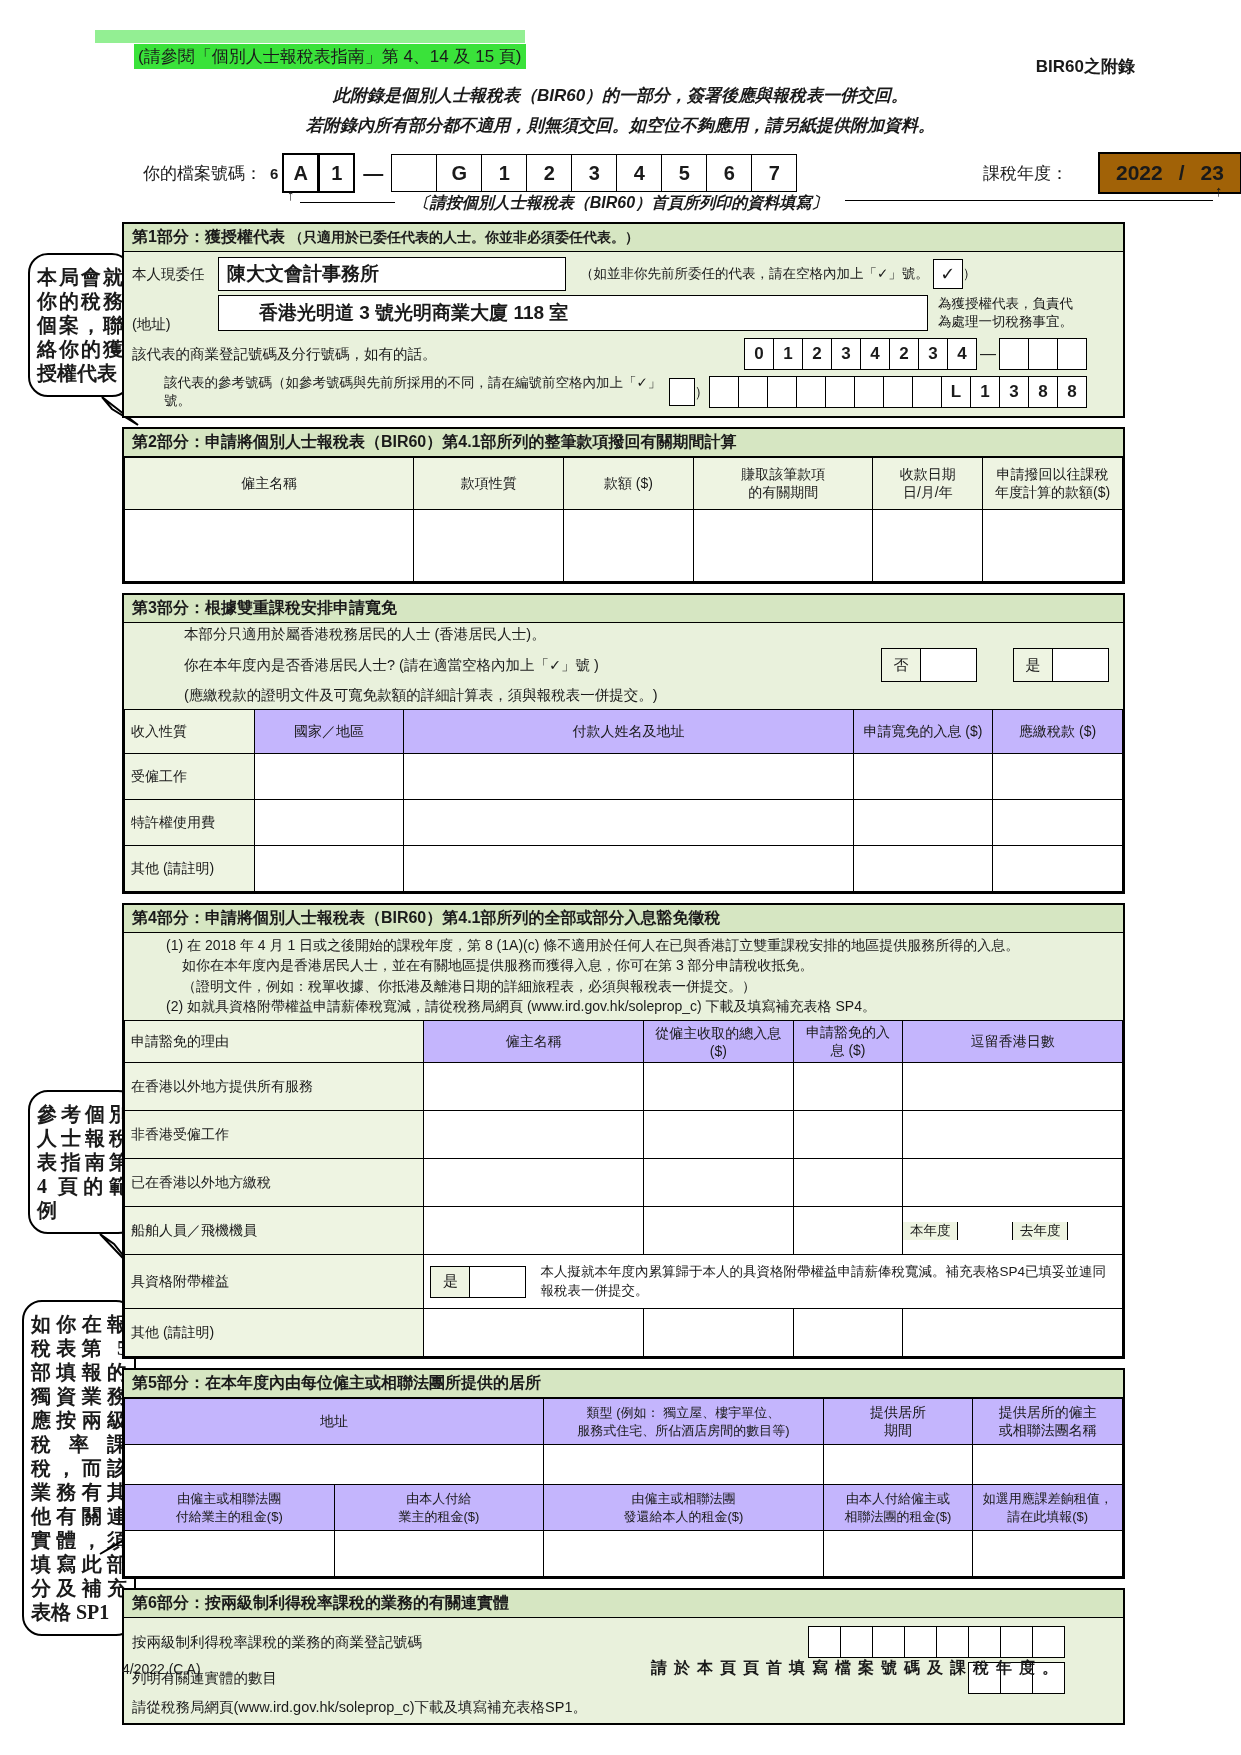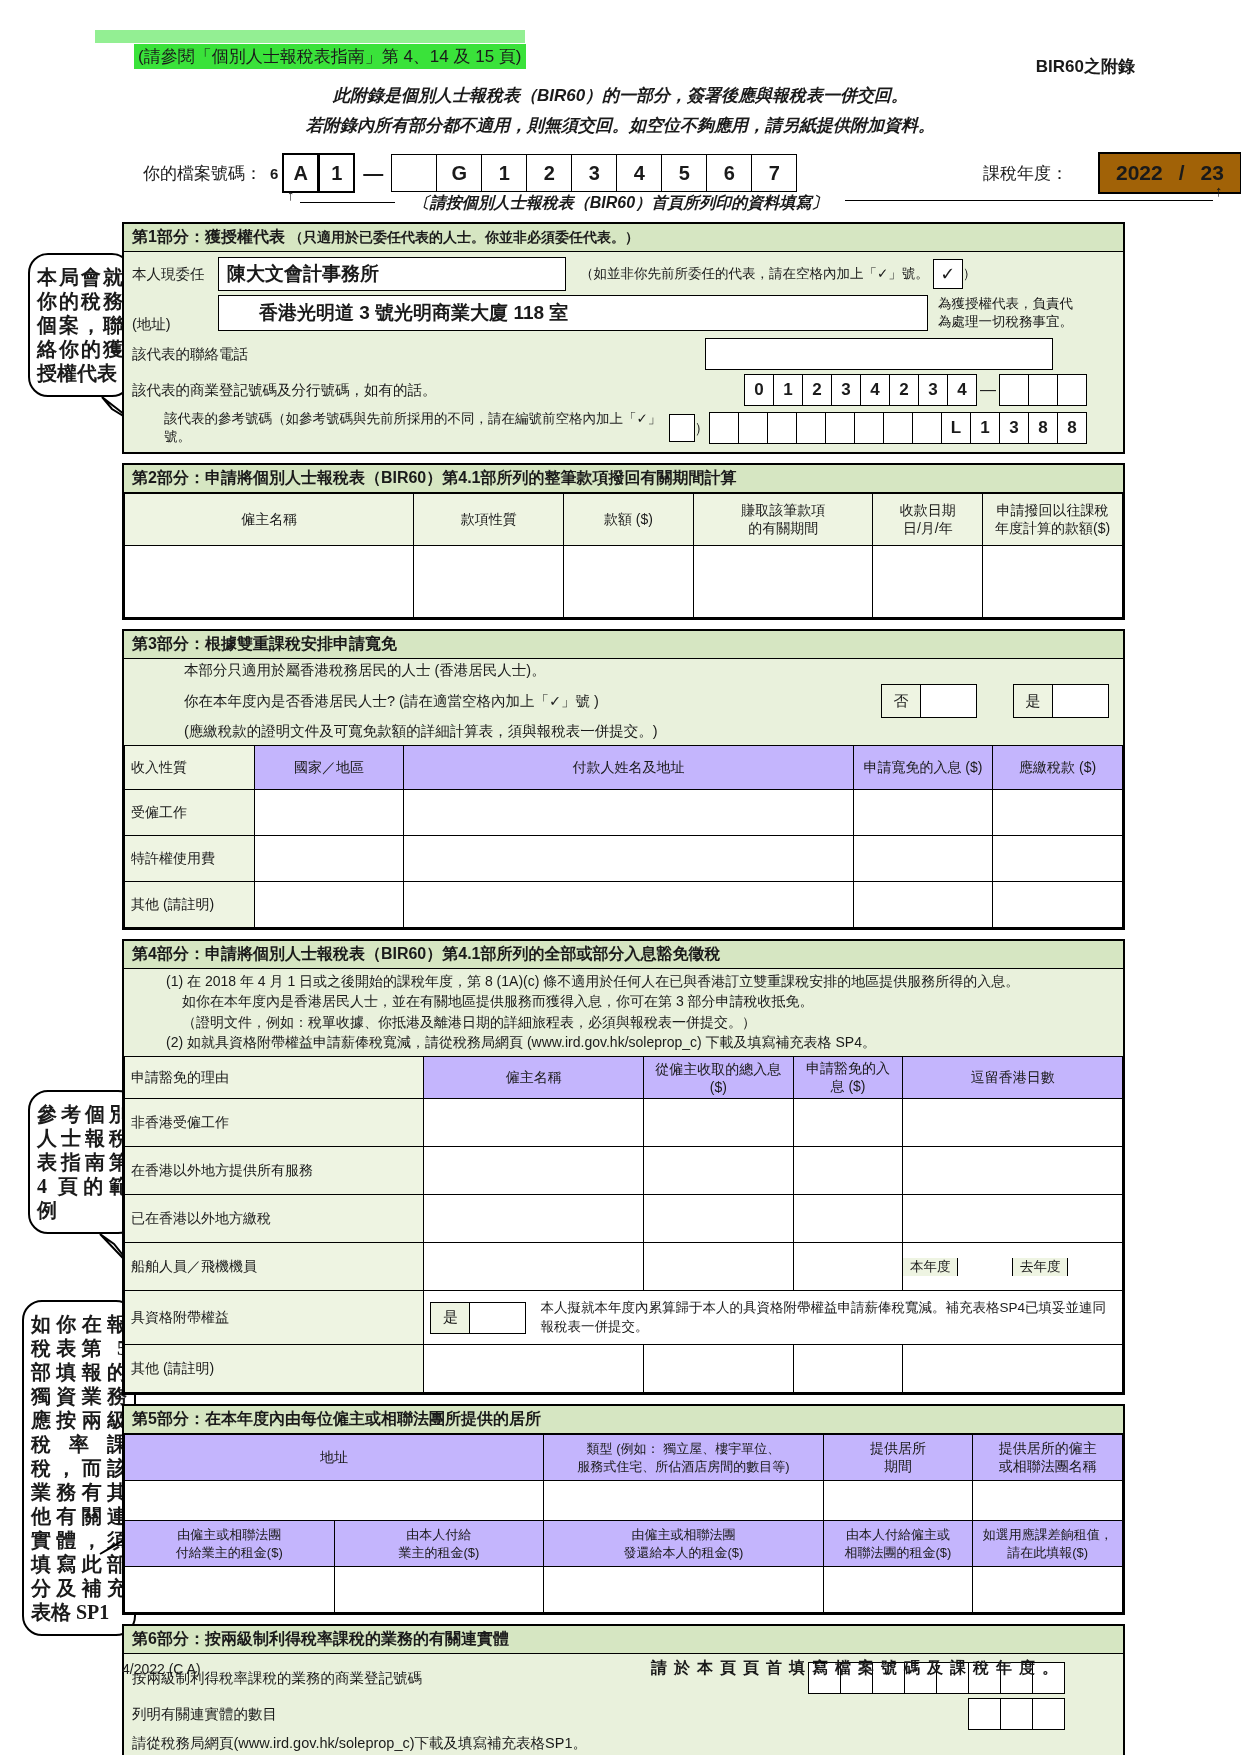--- a/index.html
+++ b/index.html
@@ -147,25 +147,20 @@
     </div>
     <div class="row" style="align-items:flex-start;">
       <span class="lbl" style="width:86px;margin-top:20px;">(地址)</span>
       <span class="ibox" style="width:660px;height:34px;padding-left:40px;">香港光明道 3 號光明商業大廈 118 室</span>
       <span style="margin-left:10px;font-size:13.5px;line-height:1.35;">
         <span>為獲授權代表，負責代</span><br>
         <span>為處理一切稅務事宜。</span>
       </span>
     </div>
     <div class="row">
-      <span class="lbl">該代表的聯絡電話</span>
-      <span class="spacer"></span>
-      <span class="ibox" style="width:330px;height:30px;margin-right:62px;"></span>
-    </div>
-    <div class="row">
       <span class="lbl">該代表的商業登記號碼及分行號碼，如有的話。</span>
       <span class="spacer"></span>
       <span class="dgroup">
         <span class="dcell">0</span>
         <span class="dcell">1</span>
         <span class="dcell">2</span>
         <span class="dcell">3</span>
         <span class="dcell">4</span>
         <span class="dcell">2</span>
         <span class="dcell">3</span>
@@ -322,28 +317,28 @@
         </colgroup>
       <tbody>
           <tr style="height:42px;">
         <td class="lcell">申請豁免的理由</td>
         <td class="hcell">僱主名稱</td>
         <td class="hcell">從僱主收取的總入息 ($)</td>
         <td class="hcell">申請豁免的入息 ($)</td>
         <td class="hcell">逗留香港日數</td>
       </tr>
       <tr style="height:48px;">
+        <td class="lcell">在香港以外地方提供所有服務</td>
+        <td class="ecell"></td>
+        <td class="ecell"></td>
+        <td class="ecell"></td>
+        <td class="ecell"></td>
+      </tr>
+      <tr style="height:48px;">
         <td class="lcell">非香港受僱工作</td>
-        <td class="ecell"></td>
-        <td class="ecell"></td>
-        <td class="ecell"></td>
-        <td class="ecell"></td>
-      </tr>
-      <tr style="height:48px;">
-        <td class="lcell">在香港以外地方提供所有服務</td>
         <td class="ecell"></td>
         <td class="ecell"></td>
         <td class="ecell"></td>
         <td class="ecell"></td>
       </tr>
       <tr style="height:48px;">
         <td class="lcell">已在香港以外地方繳稅</td>
         <td class="ecell"></td>
         <td class="ecell"></td>
         <td class="ecell"></td>

